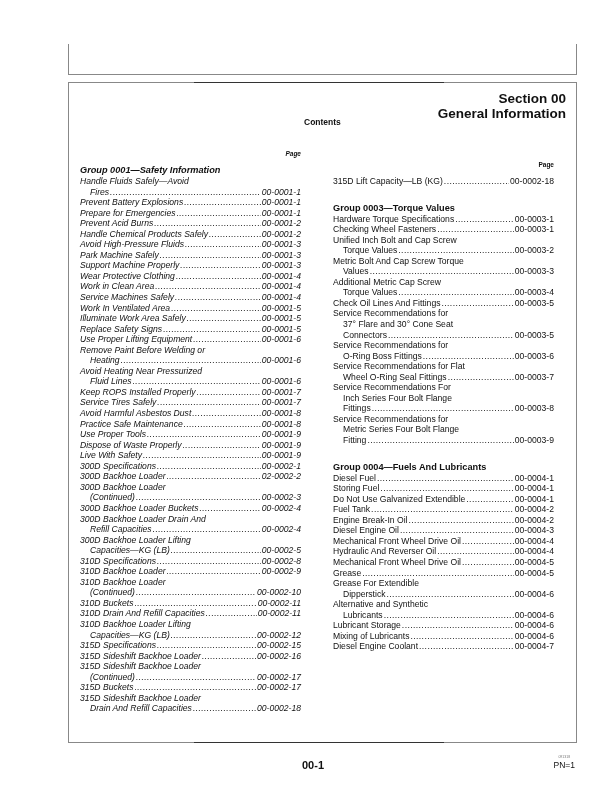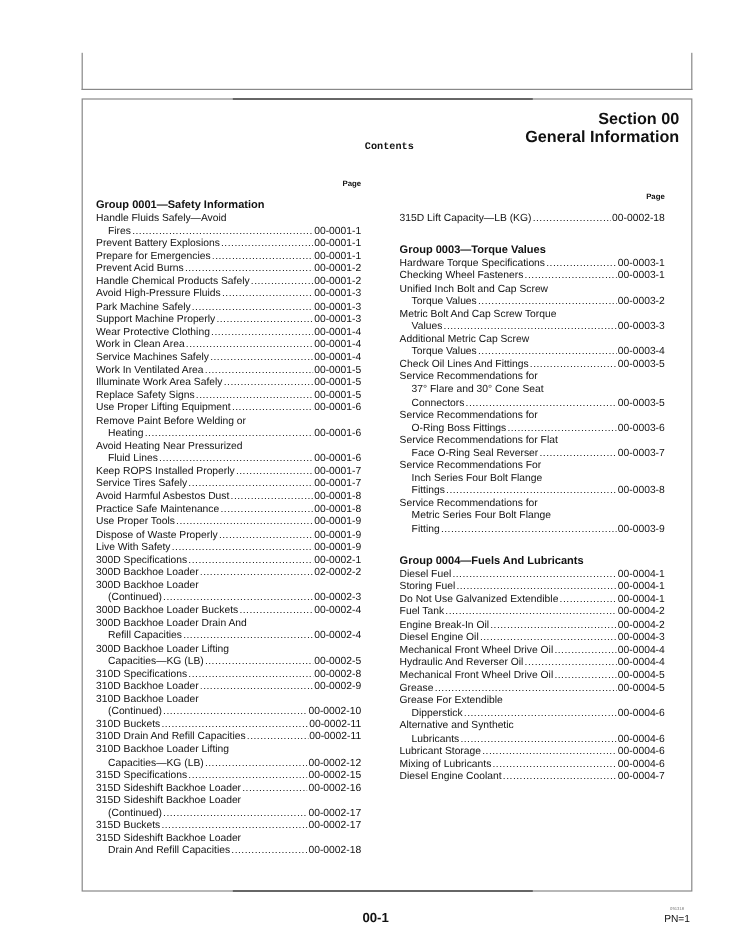--- a/index.html
+++ b/index.html
@@ -19,26 +19,26 @@
       position: absolute; left: 125px; top: -1px; width: 250px; height: 1px; background: #333;
     }
     .main-box .bottombar {
       position: absolute; left: 125px; bottom: -1px; width: 250px; height: 1px; background: #333;
     }
     .section-title {
       position: absolute; right: 10px; top: 8px; text-align: right;
       font-weight: bold; font-size: 13.5px; line-height: 15px;
     }
     .contents-label {
-      position: absolute; left: 235px; top: 34px; font-weight: bold; font-size: 8.5px; font-family: Liberation Mono, monospace;
+      position: absolute; left: 235px; top: 34px; font-weight: bold; font-size: 8.5px;
     }
     .col {
       position: absolute; width: 221px; font-size: 8.6px; line-height: 10.55px;
     }
-    .col-left { left: 11px; top: 66px; }
+    .col-left { left: 11px; top: 66px; font-style: italic; }
     .col-right { left: 264px; top: 77px; }
     .page-hdr {
       text-align: right; font-weight: bold; font-size: 6.5px; line-height: 10px; margin-bottom: 6px;
     }
     .group-title { font-weight: bold; font-size: 9.2px; line-height: 11px; margin-top: 16px; }
     .group-title.first { margin-top: 0; }
     .entry { position: relative; }
     .entry .line { white-space: nowrap; }
     .entry .indent { padding-left: 10px; }
     .entry .last {
@@ -455,21 +455,21 @@
             <div class="line"><span class="txt">Service Recommendations for</span></div>
             <div class="last indent">
               <span class="txt">O-Ring Boss Fittings</span>
               <span class="dots"></span>
               <span class="pg">00-0003-6</span>
             </div>
           </div>
           <div class="entry">
             <div class="line"><span class="txt">Service Recommendations for Flat</span></div>
             <div class="last indent">
-              <span class="txt">Face O-Ring Seal Reverser</span>
+              <span class="txt">Wheel O-Ring Seal Fittings</span>
               <span class="dots"></span>
               <span class="pg">00-0003-7</span>
             </div>
           </div>
           <div class="entry">
             <div class="line"><span class="txt">Service Recommendations For</span></div>
             <div class="line indent"><span class="txt">Inch Series Four Bolt Flange</span></div>
             <div class="last indent">
               <span class="txt">Fittings</span>
               <span class="dots"></span>

